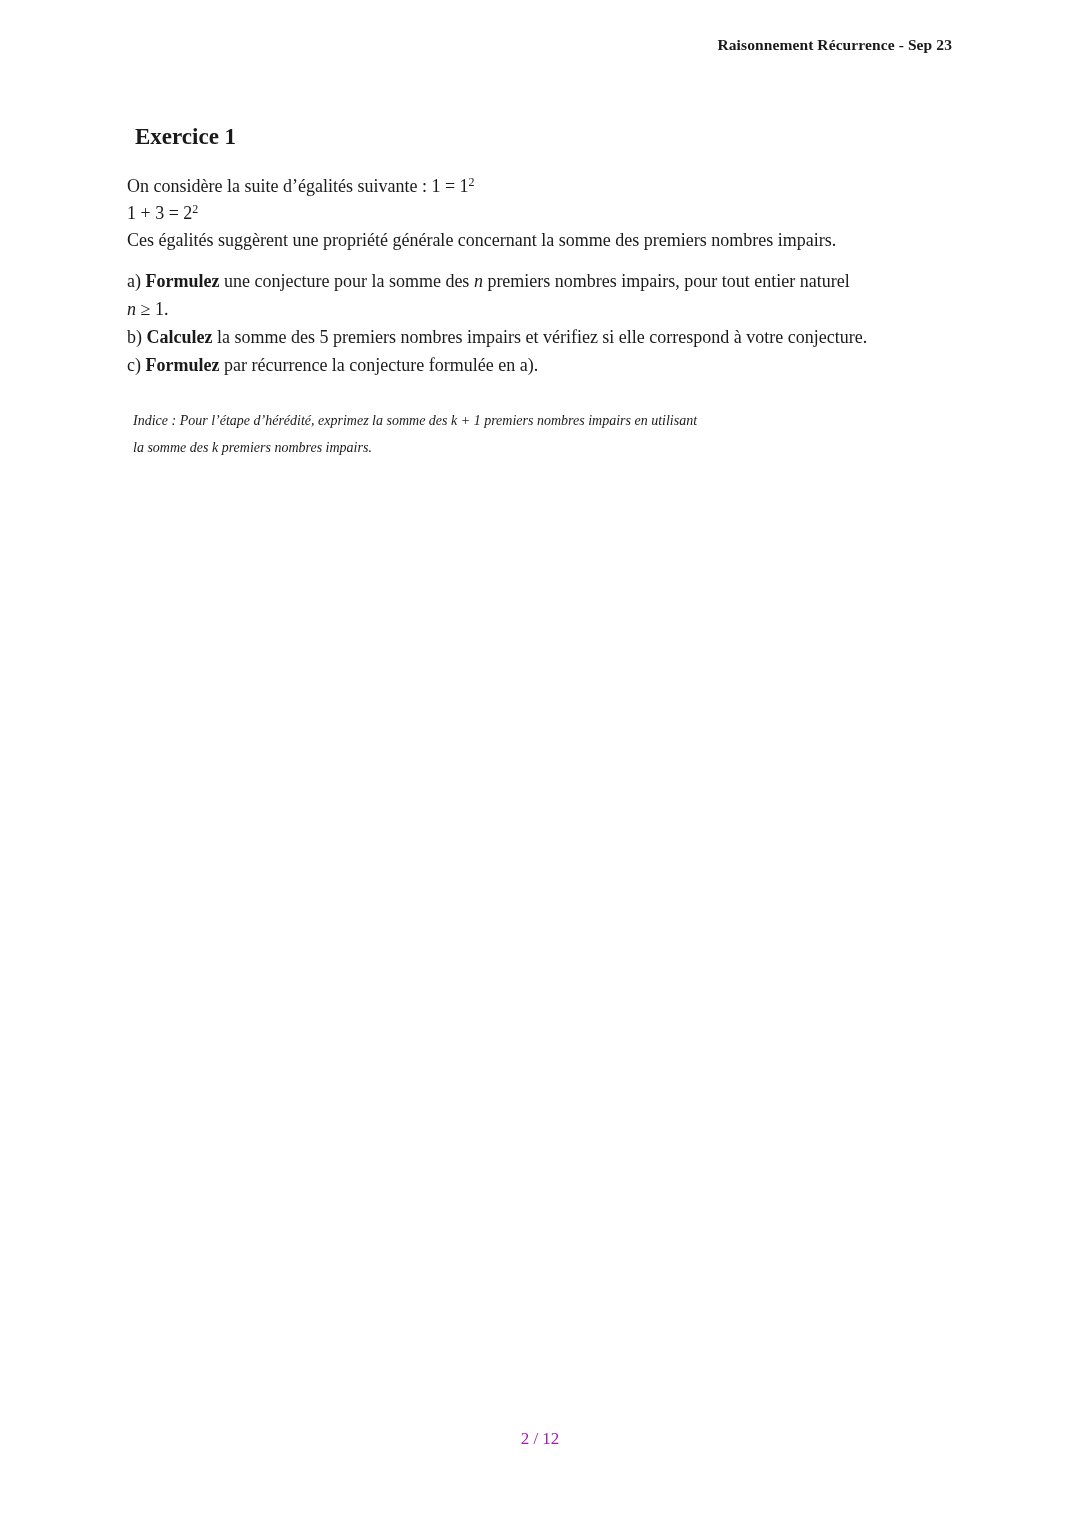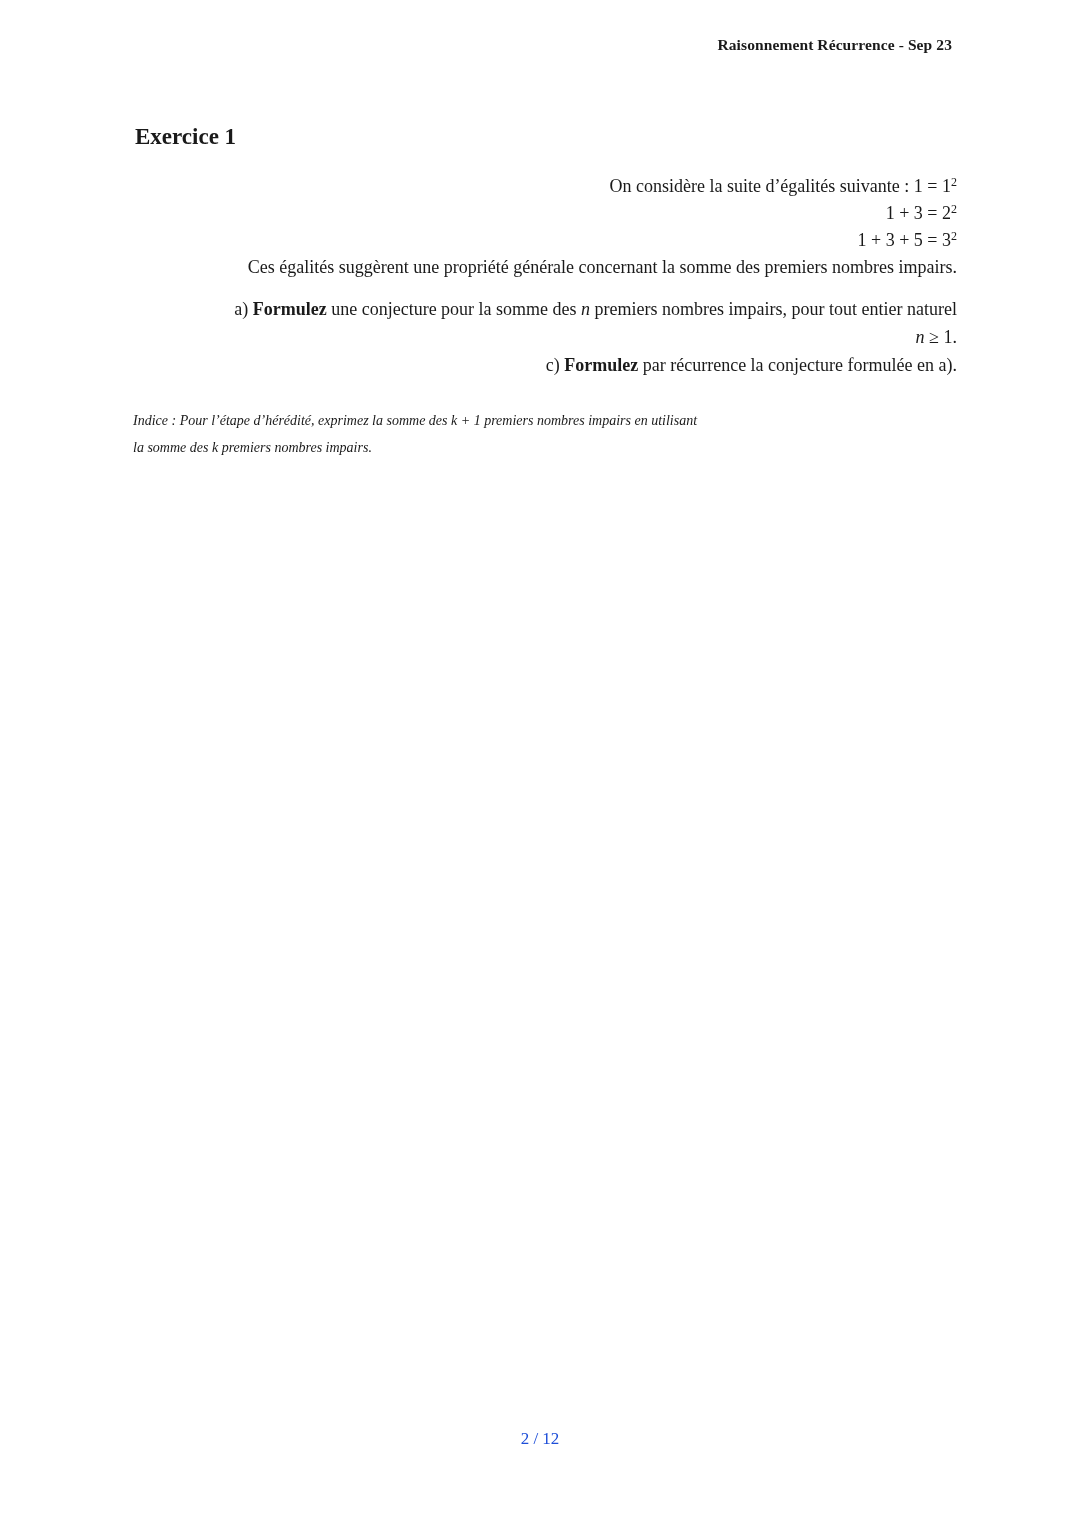--- a/index.html
+++ b/index.html
@@ -35,21 +35,20 @@
   }
   .exercise-title {
     font-size: 23px;
     font-weight: bold;
     margin: 0 0 22px 8px;
     line-height: 1.2;
   }
   .body-text {
     font-size: 18px;
     line-height: 27.3px;
-    text-align: right;
   }
   .line {
     white-space: nowrap;
   }
   .questions {
     margin-top: 13px;
     line-height: 28px;
   }
   .verb {
     font-weight: bold;
@@ -70,21 +69,21 @@
     font-size: 14px;
     line-height: 26.8px;
   }
   .page-footer {
     position: absolute;
     top: 1429px;
     left: 0;
     width: 100%;
     text-align: center;
     font-size: 17px;
-    color: #1d4ed8;
+    color: #a21caf;
   }
 </style>
 </head>
 <body>
 
 <div class="page">
 
   <div class="page-header">
     <span>Raisonnement Récurrence - Sep 23</span>
   </div>
@@ -93,32 +92,32 @@
 
     <h1 class="exercise-title">Exercice 1</h1>
 
     <div class="body-text">
       <div class="line">
         <span>On considère la suite d’égalités suivante : </span><span>1 = 1</span><sup class="exp">2</sup>
       </div>
       <div class="line">
         <span>1 + 3 = 2</span><sup class="exp">2</sup>
       </div>
-      <div class="line">
-        <span>1 + 3 + 5 = 3</span><sup class="exp">2</sup>
-      </div>
       <div class="line">Ces égalités suggèrent une propriété générale concernant la somme des premiers nombres impairs.</div>
     </div>
 
     <div class="body-text questions">
       <div class="line">
         <span>a) </span><span class="verb">Formulez</span><span> une conjecture pour la somme des </span><span class="mvar">n</span><span> premiers nombres impairs, pour tout entier naturel</span>
       </div>
       <div class="line">
         <span class="mvar">n</span><span> ≥ 1.</span>
+      </div>
+      <div class="line">
+        <span>b) </span><span class="verb">Calculez</span><span> la somme des 5 premiers nombres impairs et vérifiez si elle correspond à votre conjecture.</span>
       </div>
       <div class="line">
         <span>c) </span><span class="verb">Formulez</span><span> par récurrence la conjecture formulée en a).</span>
       </div>
     </div>
 
     <div class="hint">
       <div class="line">
         <span>Indice : Pour l’étape d’hérédité, exprimez la somme des </span><span class="mvar">k + 1</span><span> premiers nombres impairs en utilisant</span>
       </div>

